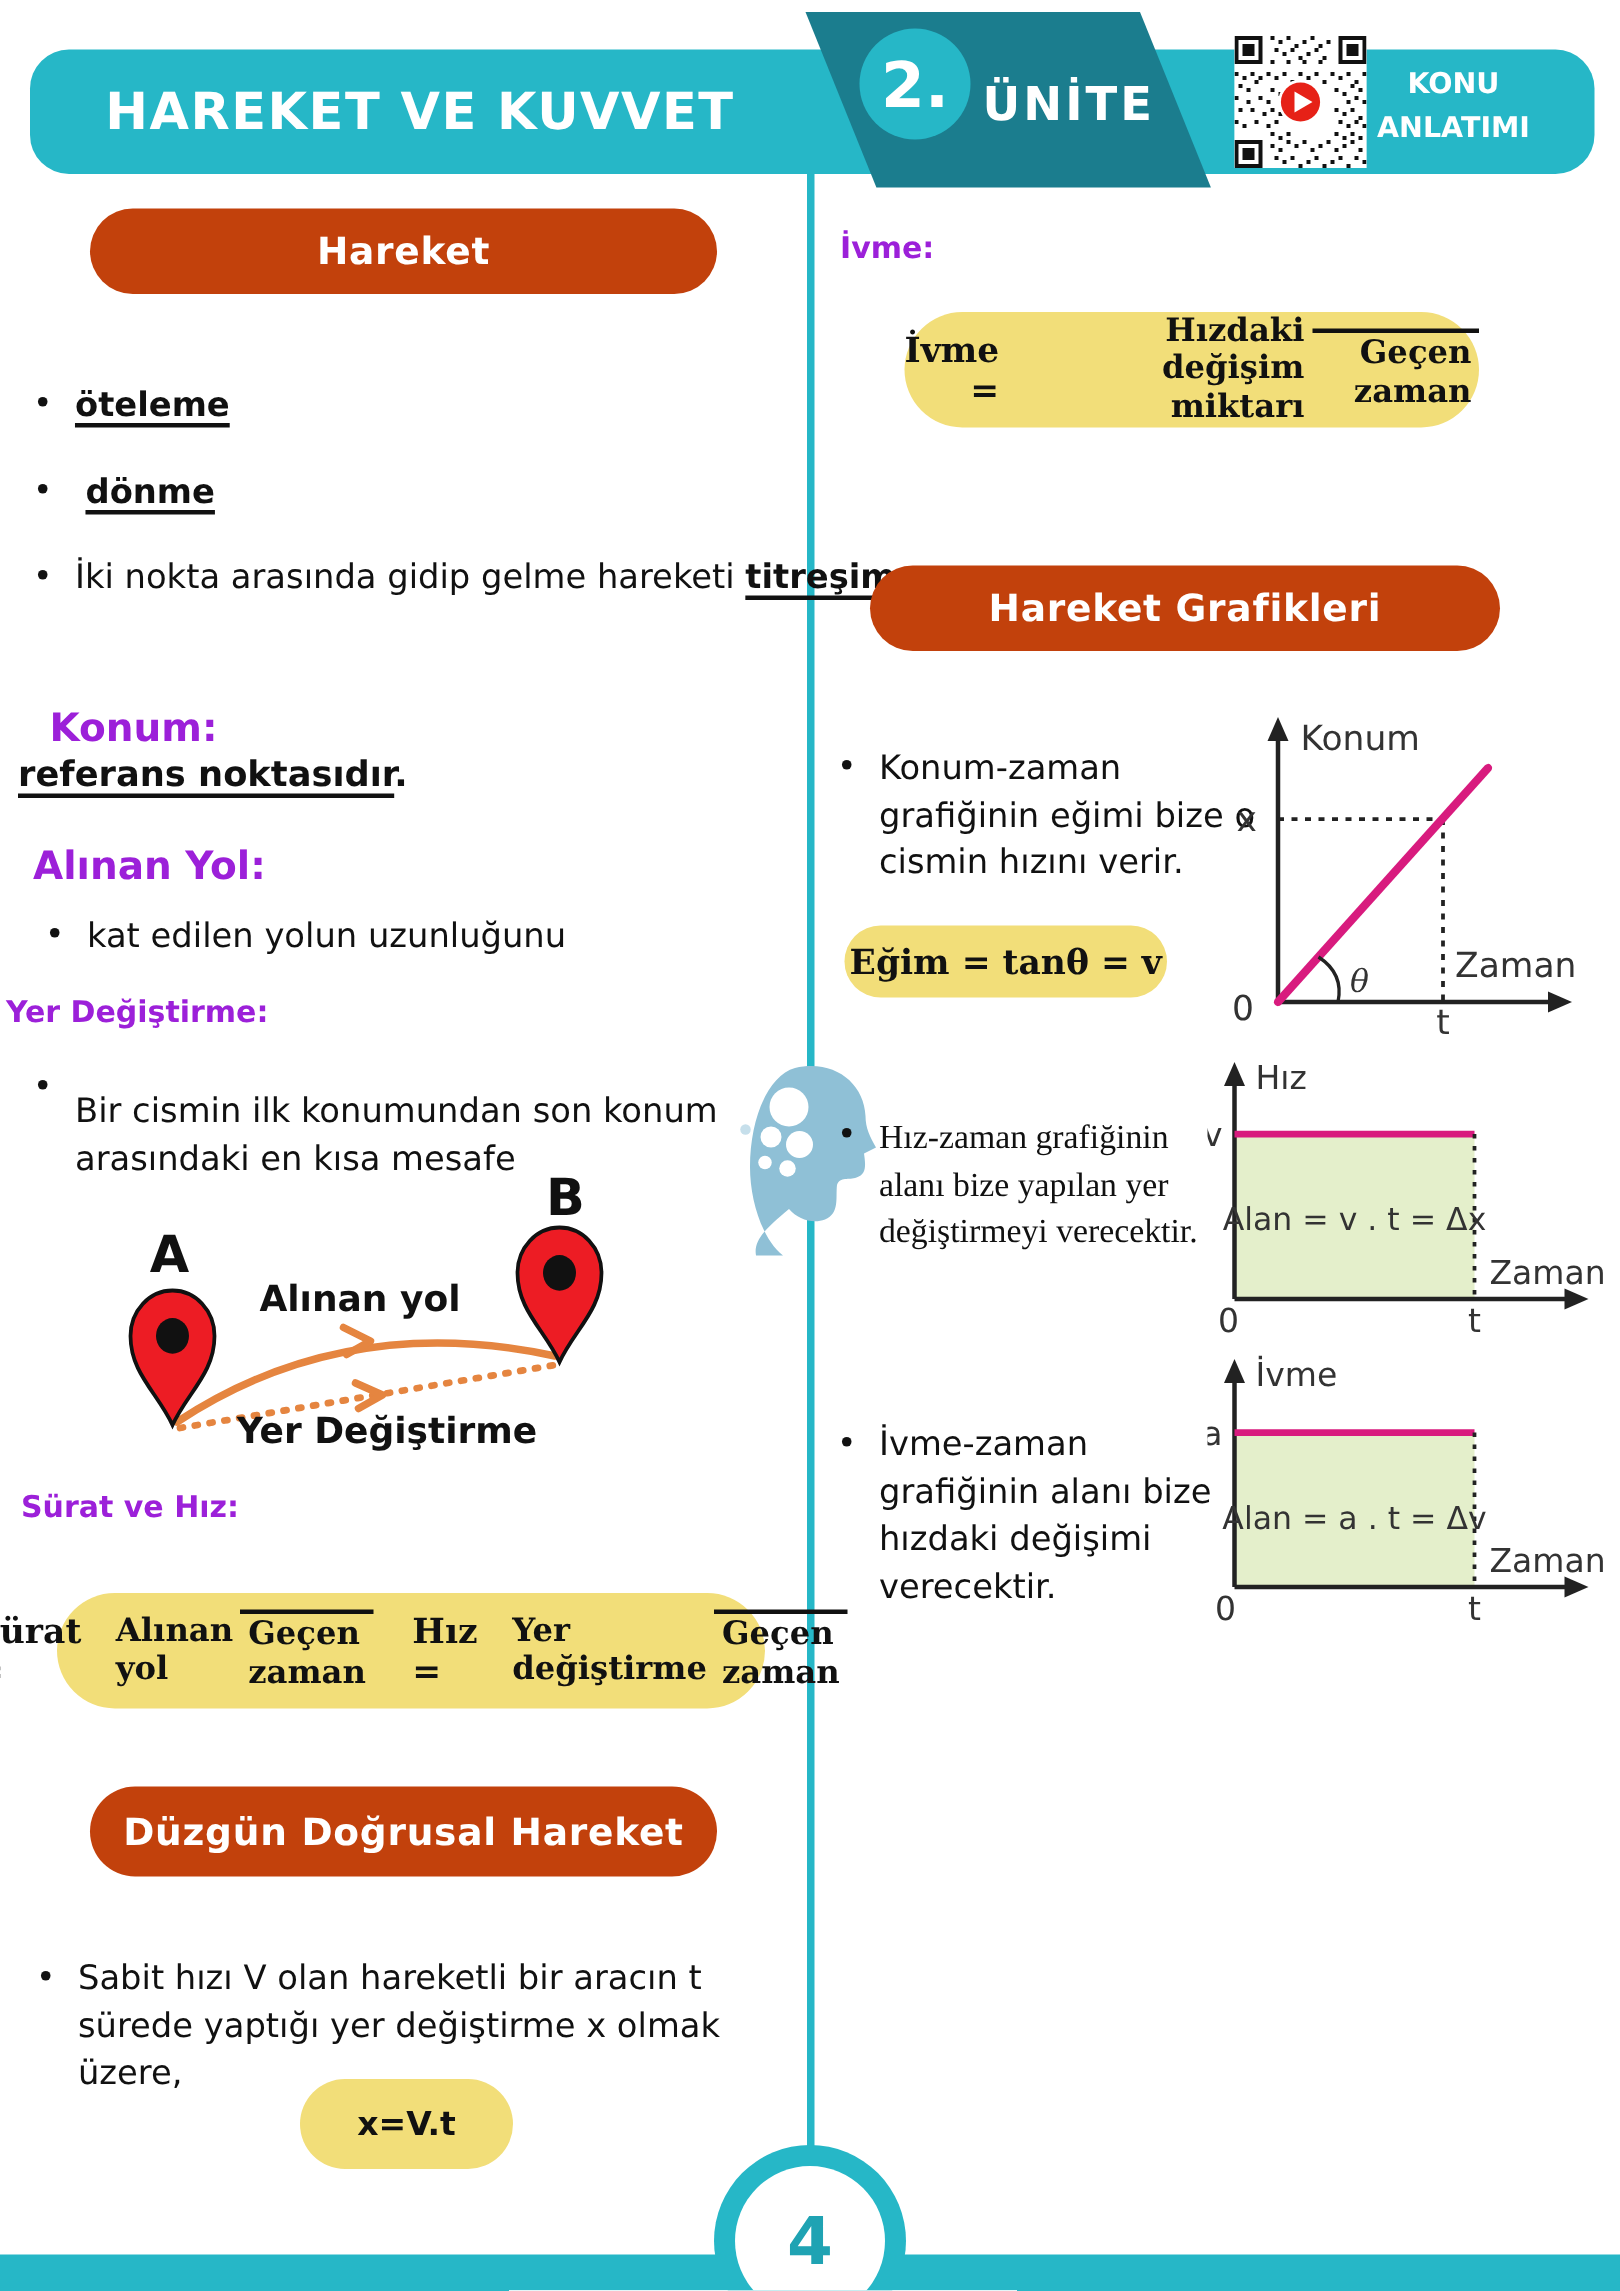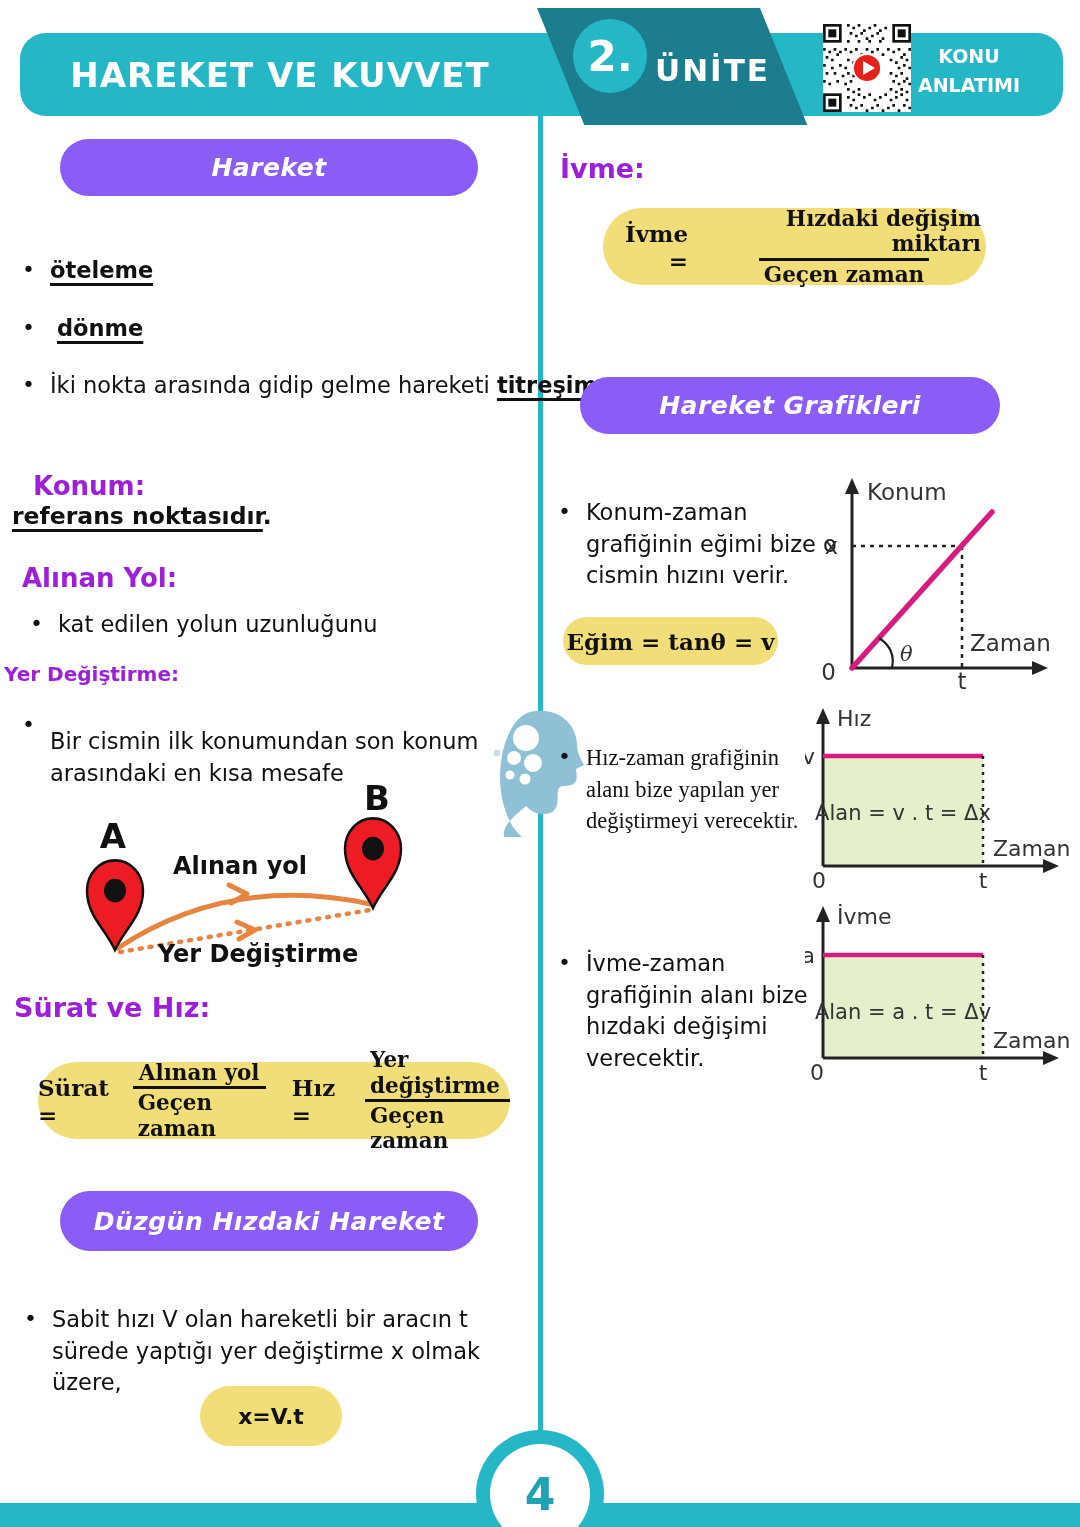--- a/index.html
+++ b/index.html
@@ -22,29 +22,29 @@
 
   
   .divider-v{position:absolute;left:538px;top:116px;width:5px;height:1316px;background:#26b7c7;}
   .footer-bar{position:absolute;left:0;top:1503px;width:1080px;height:24px;background:#26b7c7;}
   .footer-hump{position:absolute;left:476px;top:1430px;width:128px;height:128px;border-radius:50%;background:#26b7c7;}
   .footer-circle{position:absolute;left:490px;top:1444px;width:100px;height:100px;border-radius:50%;background:#fff;
                  display:flex;align-items:center;justify-content:center;}
   .page-num{color:#1fa3b3;font-size:44px;font-weight:bold;}
 
   
-  .pill-teal{position:absolute;background:#8b5cf6;border-radius:30px;display:flex;align-items:center;justify-content:center;
-             color:#fff;font-weight:bold;letter-spacing:.5px;font-style:italic;}
+  .pill-teal{position:absolute;background:#c2410c;border-radius:30px;display:flex;align-items:center;justify-content:center;
+             color:#fff;font-weight:bold;letter-spacing:.5px;}
   .pill-yellow{position:absolute;background:#f2de79;border-radius:40px;display:flex;align-items:center;justify-content:center;gap:14px;}
-  .h-purple{position:absolute;color:#9c20d9;font-weight:bold;font-size:27px;}
+  .h-purple{position:absolute;color:#9c20d9;font-weight:bold;font-size:20px;}
   .li{position:absolute;display:flex;gap:15px;font-size:22.5px;line-height:1.4;color:#111;}
   .li .dot{font-size:22px;line-height:1.4;}
   .ul{font-weight:bold;text-decoration:underline;text-decoration-thickness:2.5px;text-underline-offset:5px;}
   .feq{font-family:"DejaVu Serif","Liberation Serif",serif;font-weight:bold;color:#111;font-size:23px;}
-  .frac{display:inline-flex;flex-direction:column;align-items:center;line-height:1.18;font-size:21.5px;}
+  .frac{display:inline-flex;flex-direction:row;align-items:center;line-height:1.18;font-size:21.5px;}
   .frac .den{border-top:3px solid #111;padding:1px 5px 0;}
   .frac .num{padding:0 5px 1px;}
 
   #hareket-pill{left:60px;top:139px;width:418px;height:57px;font-size:25px;}
   #li-oteleme{left:22px;top:255px;}
   #li-donme{left:22px;top:313px;}
   #li-donme .txt{padding-left:7px;}
   #li-titresim{left:22px;top:370px;}
   #h-konum{left:22px;top:471px;font-size:26px;margin-left:11px;}
   #t-konum{position:absolute;left:12px;top:502px;font-size:23.5px;font-weight:bold;}
@@ -188,21 +188,21 @@
       <span class="num">Alınan yol</span>
       <span class="den">Geçen zaman</span>
     </span>
     <span class="feq" style="margin-left:8px;">Hız =</span>
     <span class="frac feq">
       <span class="num">Yer değiştirme</span>
       <span class="den">Geçen zaman</span>
     </span>
   </div>
 
-  <div class="pill-teal" id="pill-ddh">Düzgün Hızdaki Hareket</div>
+  <div class="pill-teal" id="pill-ddh">Düzgün Doğrusal Hareket</div>
 
   <div class="li" id="li-sabit">
     <span class="dot">•</span>
     <span class="txt">Sabit hızı V olan hareketli bir aracın t sürede yaptığı yer değiştirme x olmak üzere,</span>
   </div>
 
   <div class="pill-yellow" id="pill-xvt">
     <span>x=V.t</span>
   </div>
 

